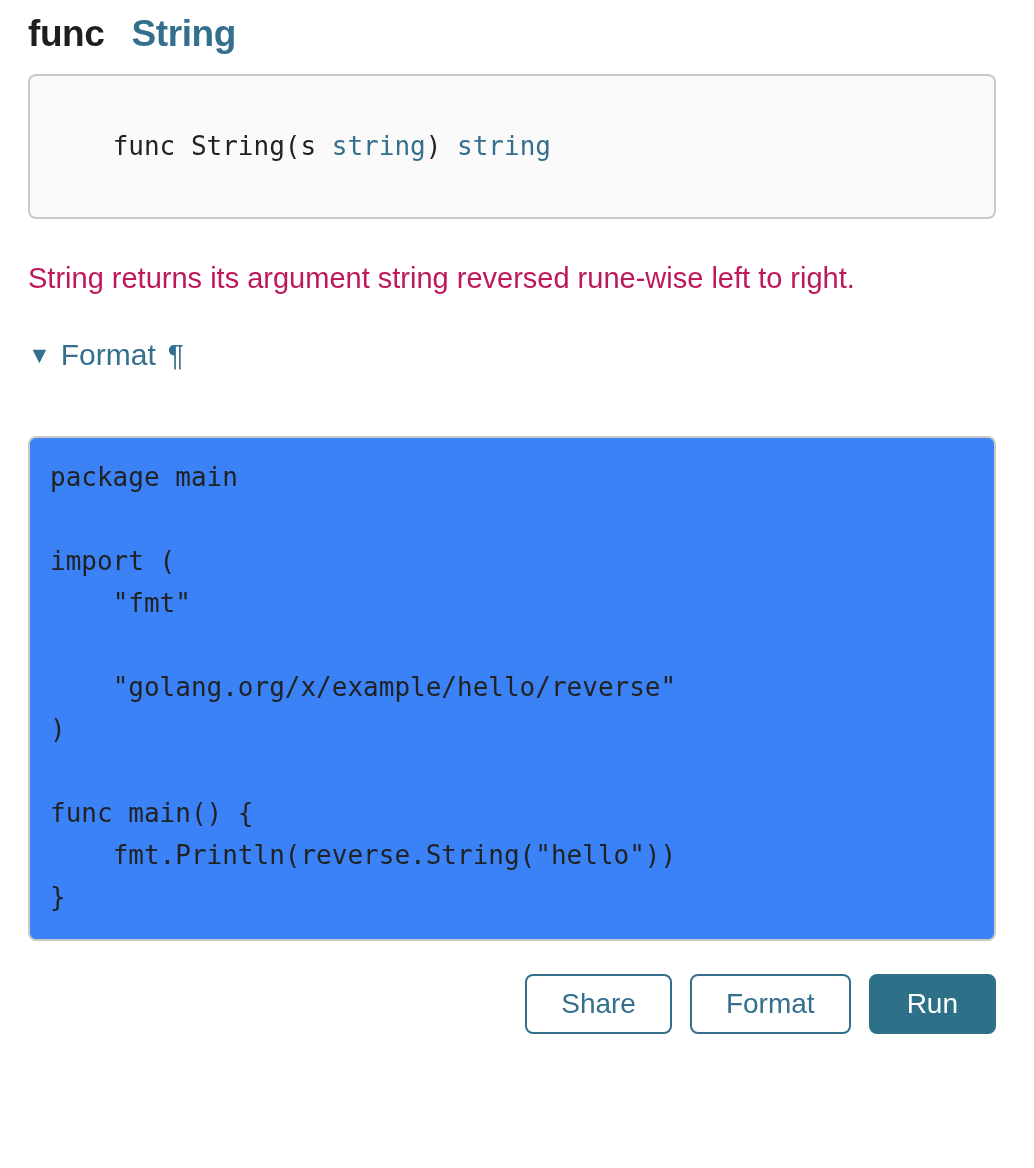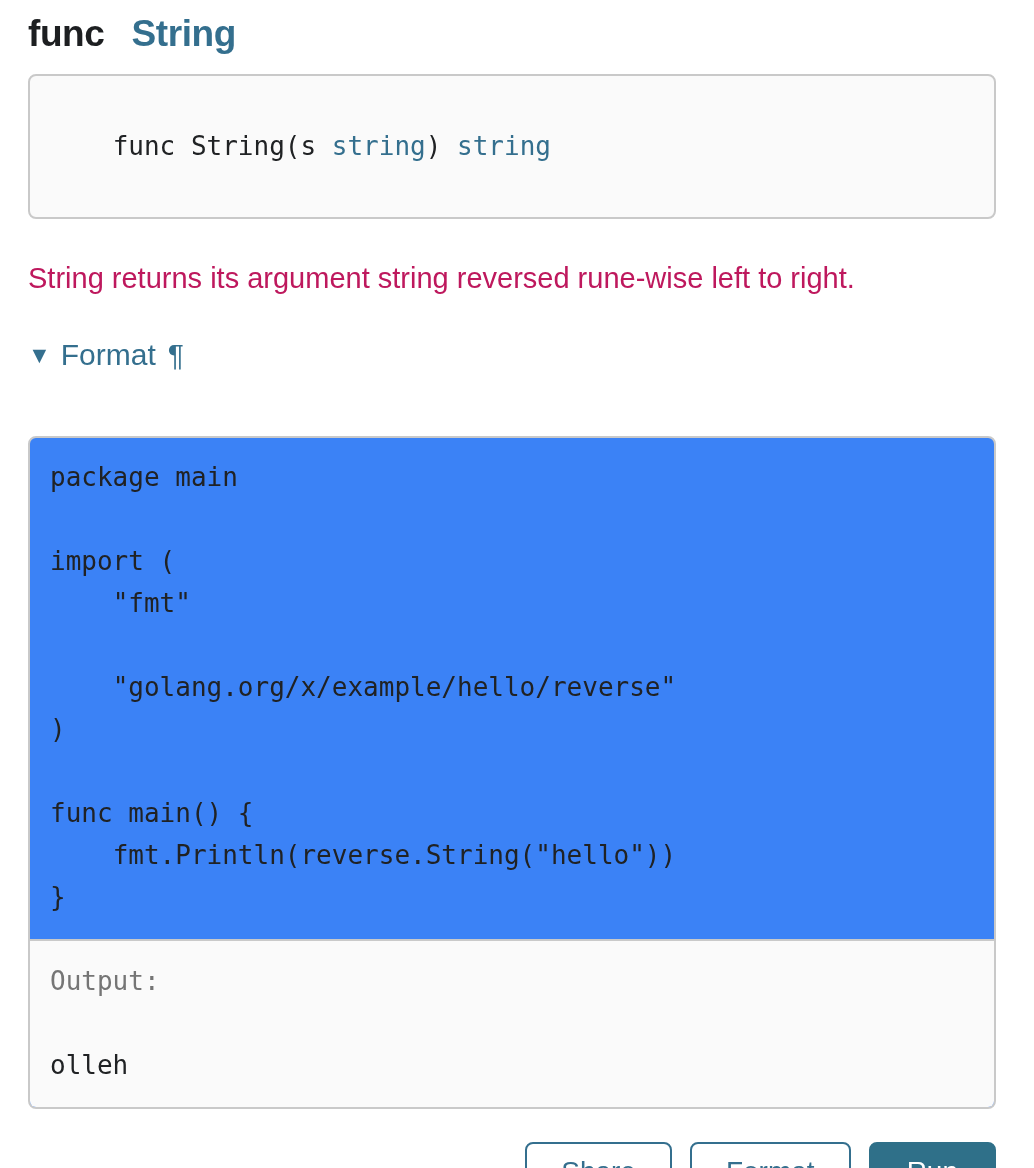--- a/index.html
+++ b/index.html
@@ -157,24 +157,20 @@
 
 import (
 	"fmt"
 
 	"golang.org/x/example/hello/reverse"
 )
 
 func main() {
 	fmt.Println(reverse.String("hello"))
 }</pre>
-    <div class="output">
-      <div class="output-label">Output:</div>
-      <div class="output-value">olleh</div>
-    </div>
   </div>
 
   <div class="actions">
     <button class="btn outline">Share</button>
     <button class="btn outline">Format</button>
     <button class="btn solid">Run</button>
   </div>
 
 </div>
 

